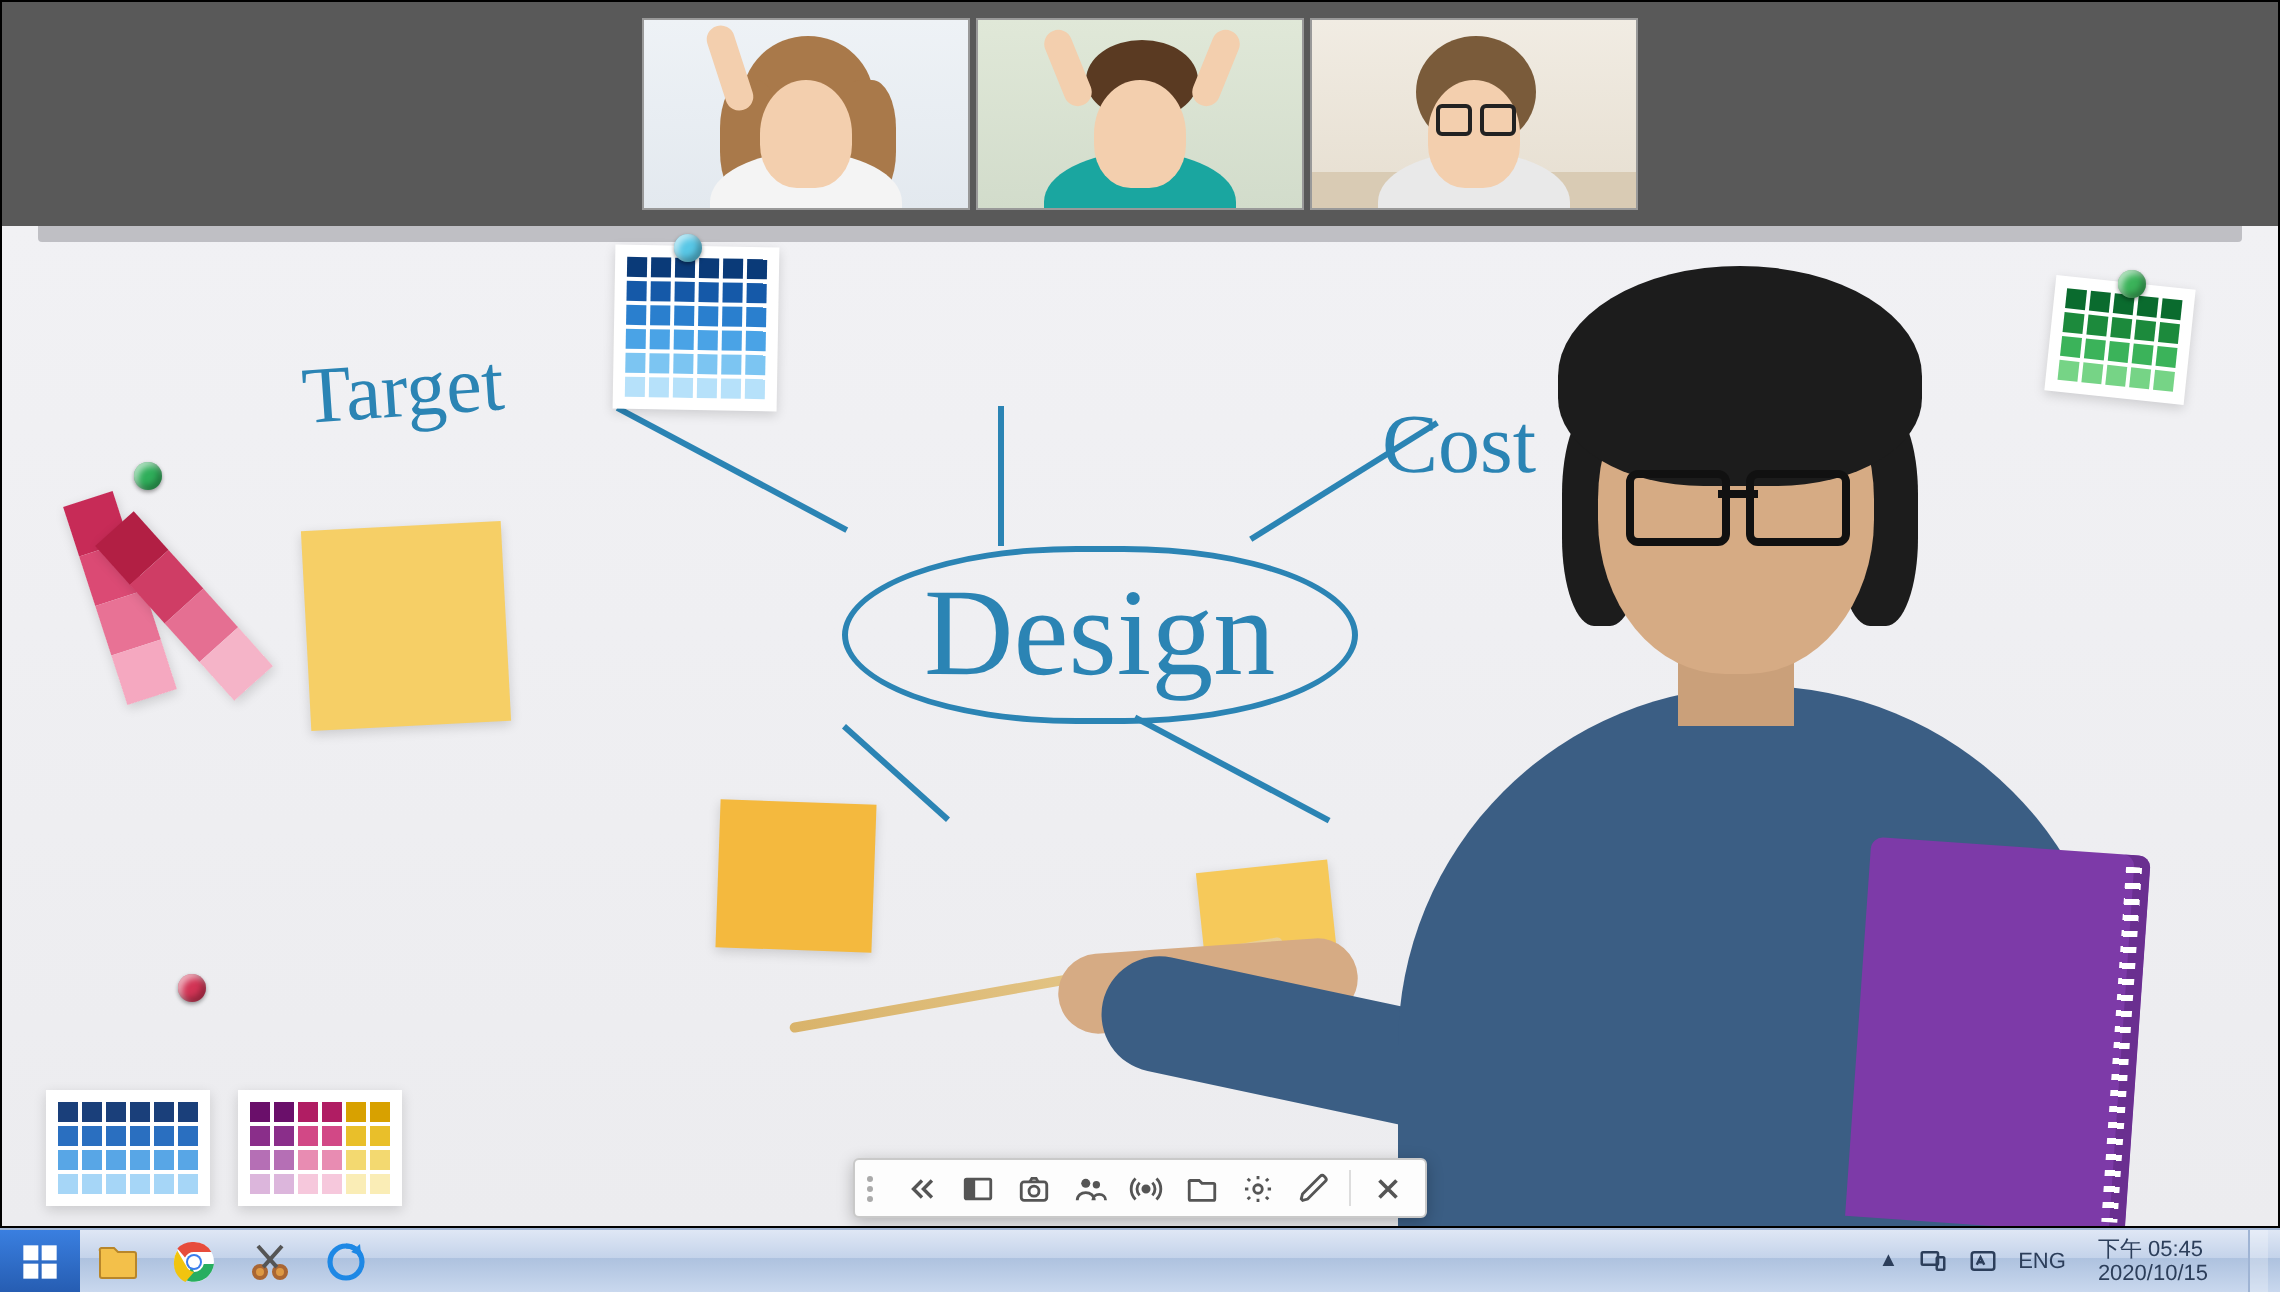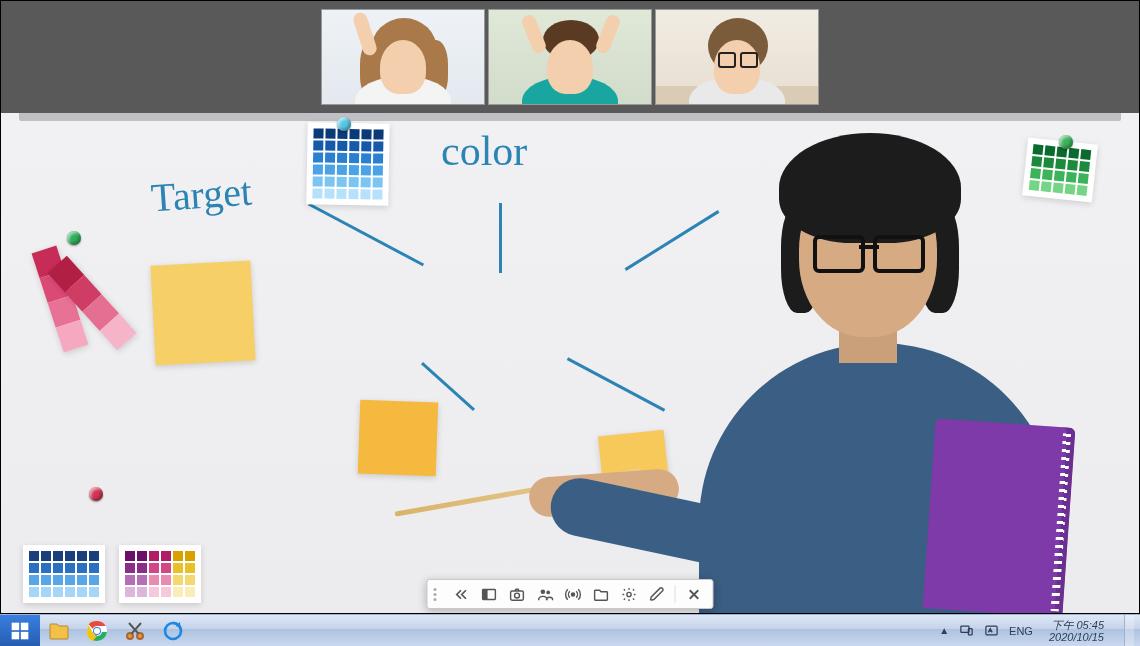--- a/index.html
+++ b/index.html
@@ -121,21 +121,21 @@
     background:linear-gradient(180deg,#dfe7f5 0%,#c4d3ea 45%,#aec2df 46%,#c9d8ee 100%);
     border-top:1px solid #9fb4d4;
     display:flex; align-items:stretch;
   }
   .start-btn { width:40px; display:flex; align-items:center; justify-content:center;
     background:linear-gradient(180deg,#3a7fe0,#265db2); }
   .start-btn svg{width:20px;height:20px;}
   .task-item { width:38px; display:flex; align-items:center; justify-content:center; }
   .task-item .ic{width:24px;height:24px;display:flex;align-items:center;justify-content:center;}
   .tray { margin-left:auto; display:flex; align-items:center; gap:10px; padding:0 6px; color:#2c3e5a; font-size:11px;}
-  .tray .clock { text-align:right; line-height:12px; padding:2px 6px;font-style:italic;}
+  .tray .clock { text-align:left; line-height:12px; padding:2px 6px;}
   .tray .show-desktop{width:10px;height:100%;border-left:1px solid #9fb4d4;background:rgba(255,255,255,.25);margin-left:4px;}
   .tray .tic{width:15px;height:15px;}
   .tray .up-arrow{font-size:10px;}
 
   .pin { position:absolute; width:14px; height:14px; border-radius:50%; box-shadow:0 1px 2px rgba(0,0,0,.4), inset -2px -2px 3px rgba(0,0,0,.3), inset 2px 2px 3px rgba(255,255,255,.6);}
 </style>
 </head>
 <body>
 
 <div class="screen">
@@ -164,22 +164,23 @@
         <div class="hair"></div>
         <div class="body"></div>
       <div class="face"></div>
         <div class="glasses"></div>
     </div>
   </div>
 
   <div class="main-view">
     <div class="whiteboard-frame"></div>
 
+    <div class="wb-text" style="left:420px; top:160px; font-size:62px; color:#2b84b4; border:3px solid #2b84b4; border-radius:50%/55%; padding:6px 38px;">Design</div>
     <div class="wb-text" style="left:150px; top:58px; font-size:40px; color:#2b84b4; transform:rotate(-4deg);">Target</div>
-    <div class="wb-text" style="left:440px; top:14px; font-size:42px; color:#2b84b4;">color</div>
+    <div class="wb-text" style="left:690px; top:86px; font-size:42px; color:#2b84b4;">Cost</div>
 
     <div class="wb-line" style="left:300px; top:120px; width:130px; height:3px; transform:rotate(28deg);"></div>
     <div class="wb-line" style="left:498px; top:90px; width:3px; height:70px;"></div>
     <div class="wb-line" style="left:616px; top:126px; width:110px; height:3px; transform:rotate(-32deg);"></div>
     <div class="wb-line" style="left:412px; top:272px; width:70px; height:3px; transform:rotate(42deg);"></div>
     <div class="wb-line" style="left:560px; top:270px; width:110px; height:3px; transform:rotate(28deg);"></div>
 
     <div class="swatch-card" style="left:306px; top:10px; transform:rotate(1deg);">
       <div class="swatch-grid">
         <span style="background:#0a3a78"></span>

